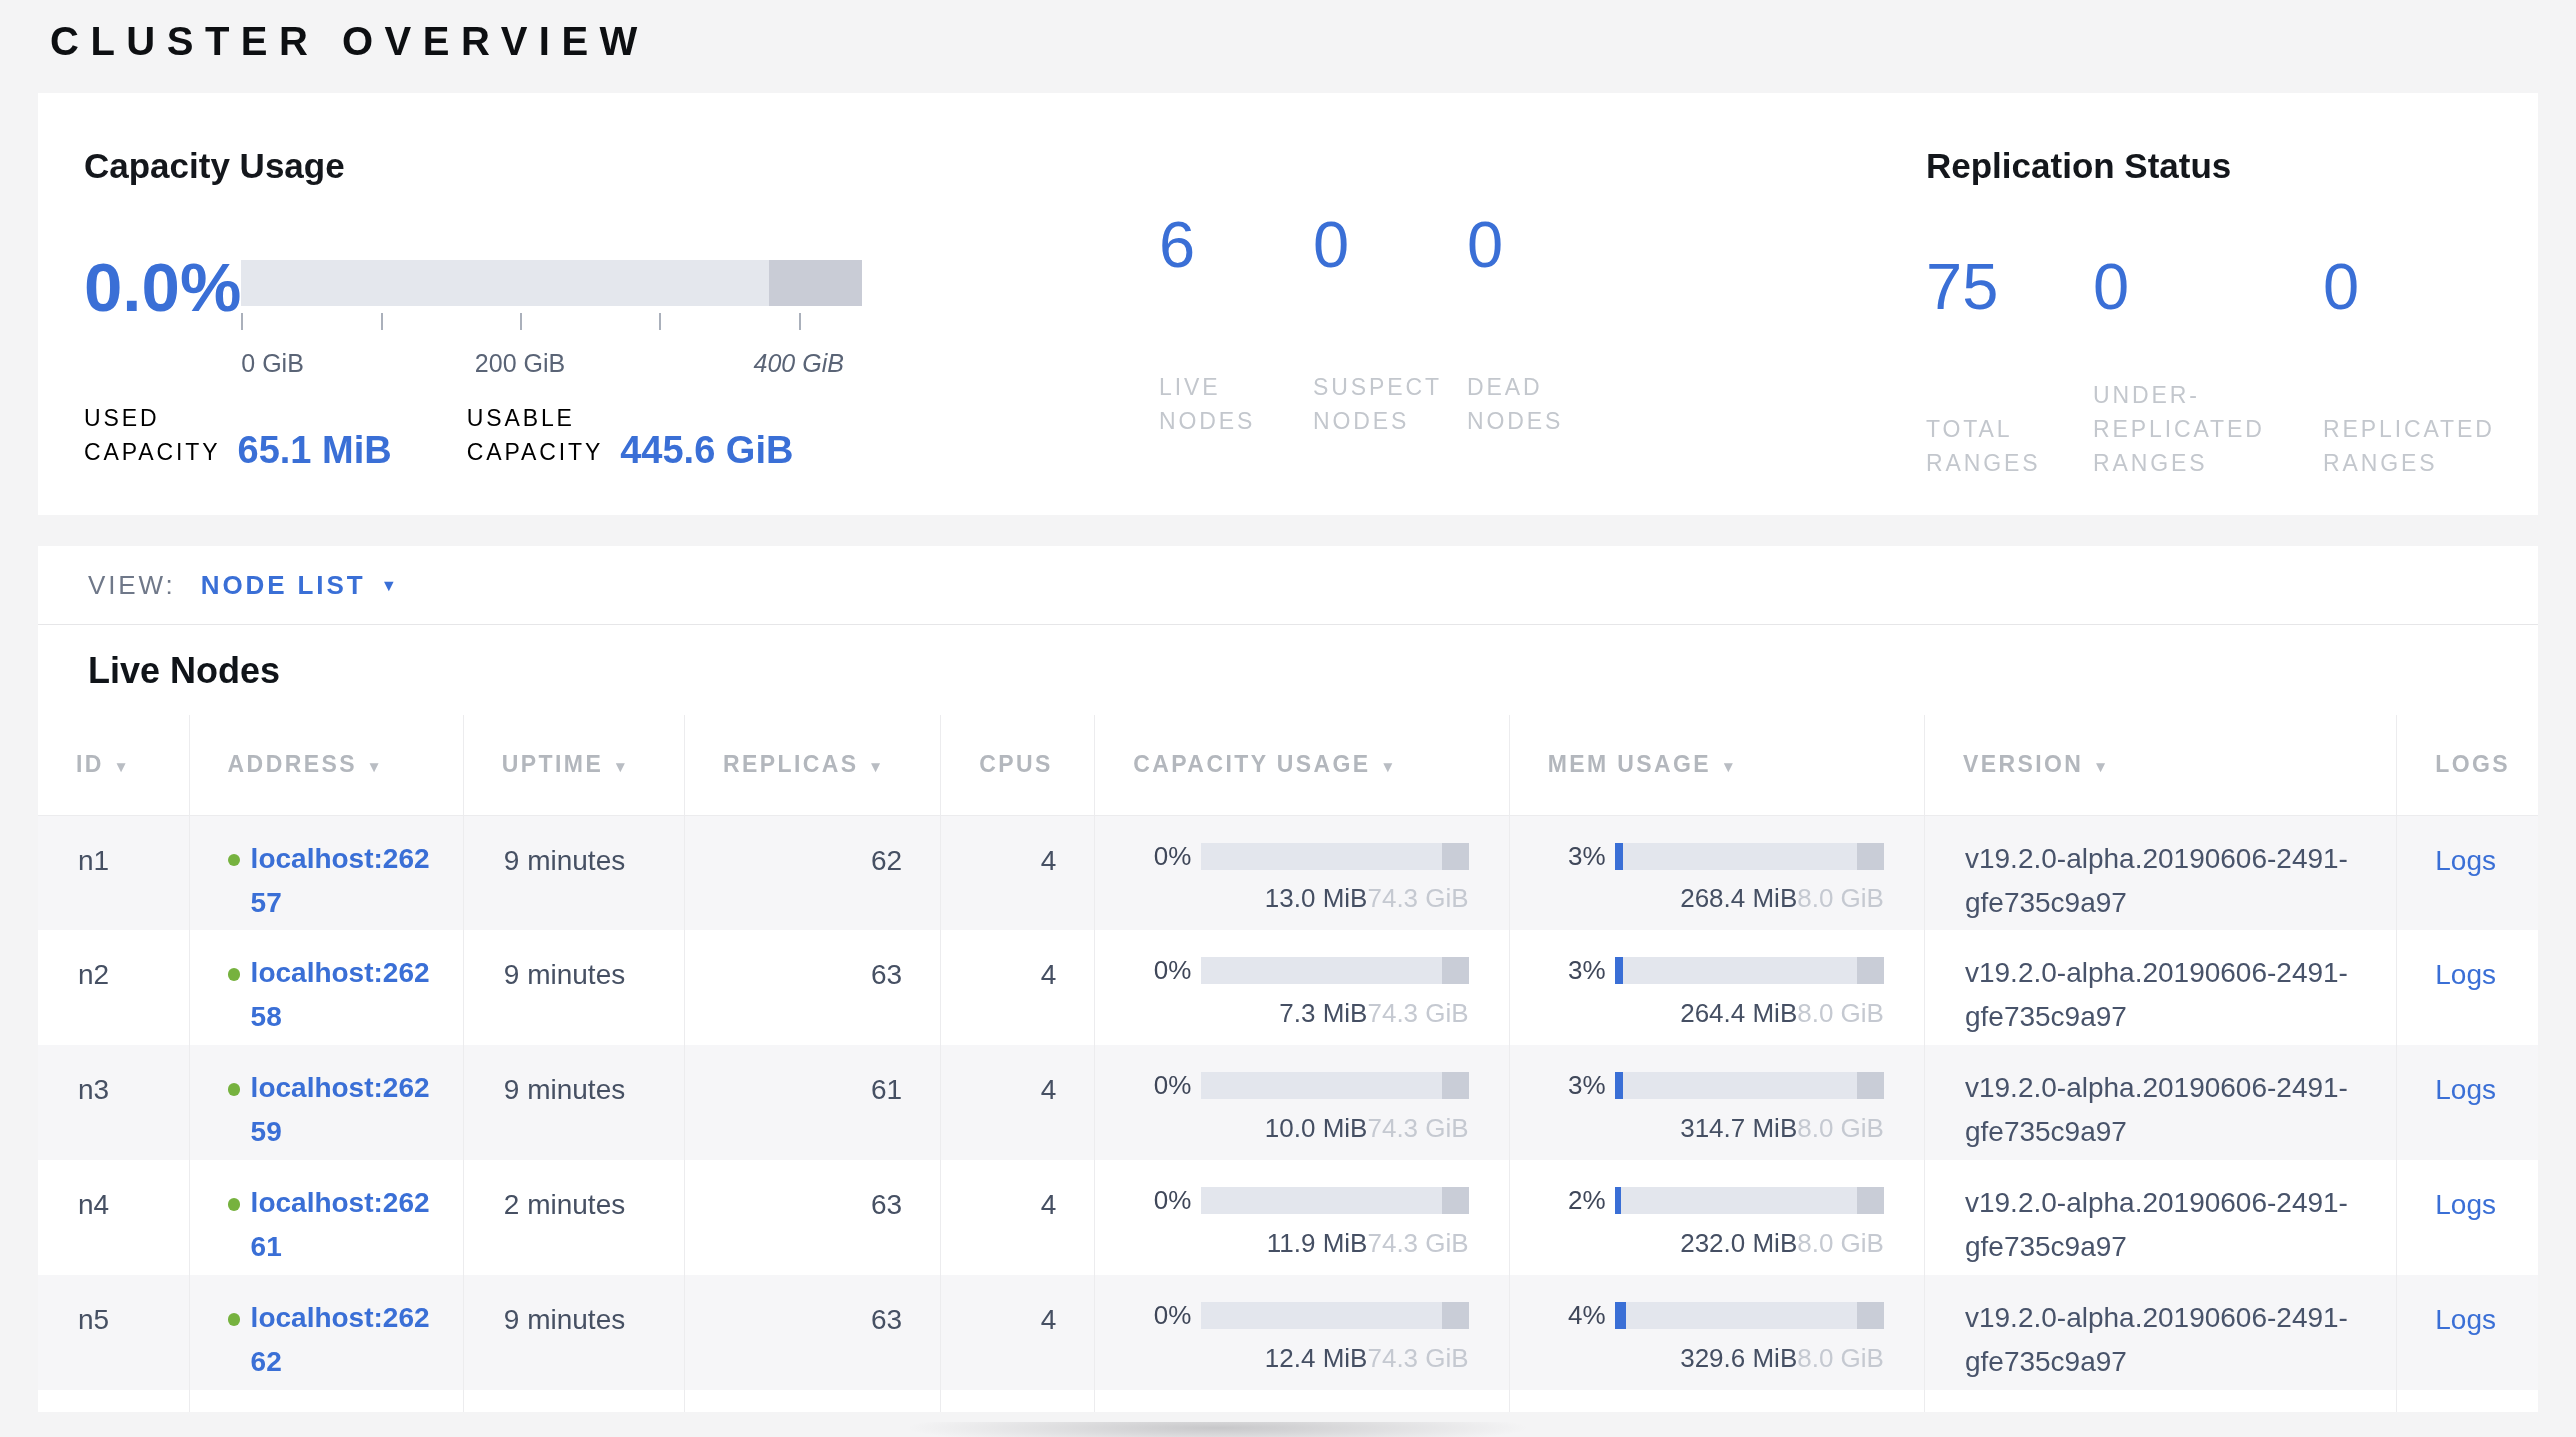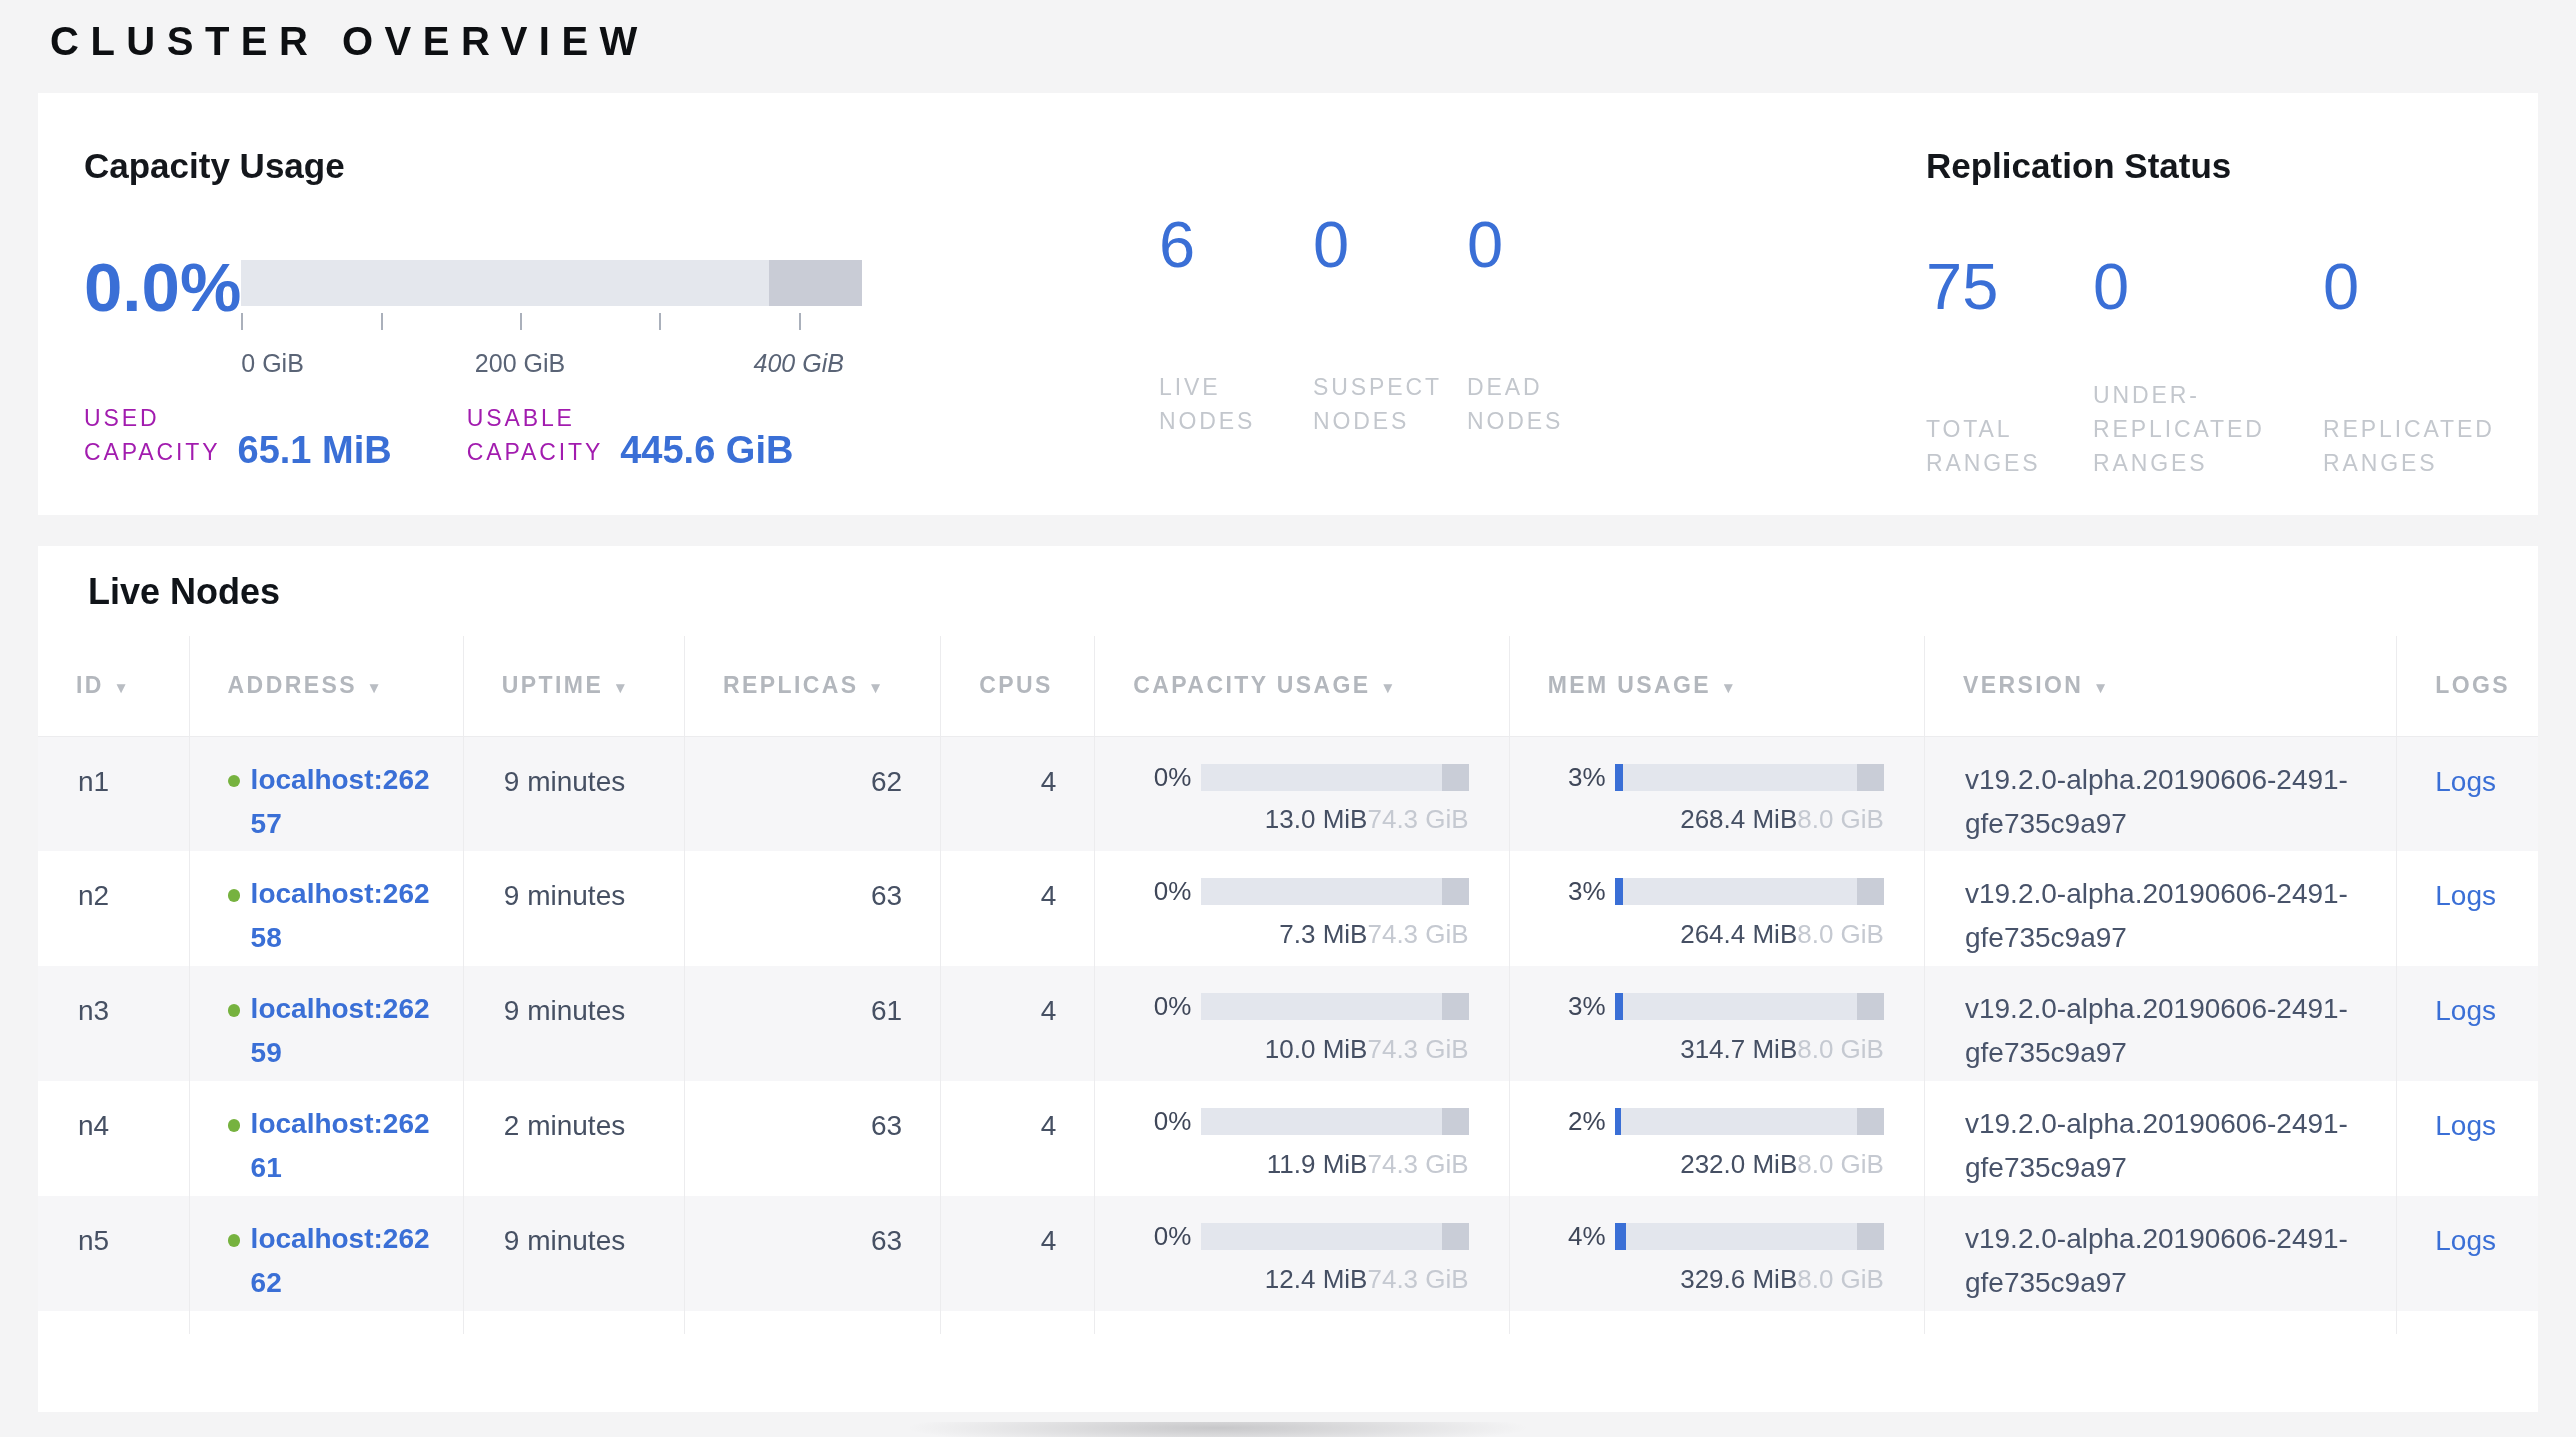--- a/index.html
+++ b/index.html
@@ -23,21 +23,21 @@
   .cap-bar { height:46px; background:#e4e7ed; position:relative; }
   .cap-bar .cap-reserved { position:absolute; right:0; top:0; bottom:0; width:15%; background:#c9ccd6; }
   .cap-bar .cap-fill { position:absolute; left:0; top:0; bottom:0; background:#3a6fd6; }
   .cap-axis { position:relative; height:59px; }
   .cap-axis .tick { position:absolute; top:7.7px; width:1.9px; height:16.3px; background:#aab0bb; }
   .cap-axis .tick-label { position:absolute; top:43px; font-size:25px; color:#5a6476; transform:translateX(-50%); white-space:nowrap; }
   .cap-axis .tick-label.first { transform:none; }
 
   .cap-stats { display:flex; margin-top:36px; }
   .cap-stat { display:flex; align-items:flex-end; margin-right:75px; }
-  .cap-stat .cap-stat-label { font-size:23px; line-height:34px; letter-spacing:2.9px; color:#a21caf; white-space:pre-line; }
+  .cap-stat .cap-stat-label { font-size:23px; line-height:34px; letter-spacing:2.9px; color:#000000; white-space:pre-line; }
   .cap-stat .cap-stat-value { font-size:38px; font-weight:700; color:#3a6fd6; margin-left:17px; margin-bottom:-2.9px; white-space:nowrap; }
 
   
   .stats { display:flex; margin-top:65px; }
   .stat { display:flex; flex-direction:column; justify-content:space-between; height:228px; }
   .sec-node .stat { width:154px; }
   .sec-repl .stat:nth-child(1) { width:167px; }
   .sec-repl .stat:nth-child(2) { width:230px; }
   .sec-repl .stat:nth-child(3) { width:230px; }
   .stat-value { font-size:65px; line-height:69px; color:#3a6fd6; }
@@ -175,20 +175,25 @@
   <div class="stat">
     <div class="stat-value">0</div>
     <div class="stat-label">REPLICATED
 RANGES</div>
   </div>
 </div>
   </div>
 </div>
 
 <div class="card table-card">
+  <div class="view-bar">
+    <span class="view-label">VIEW:</span>
+    <span class="view-selected">NODE LIST</span>
+    <span class="view-caret">▼</span>
+  </div>
 
   <h2 class="table-title">Live Nodes</h2>
 
   <table>
     <colgroup>
       <col style="width:151px">
         <col style="width:274px">
         <col style="width:221px">
         <col style="width:256px">
       <col style="width:154px">

